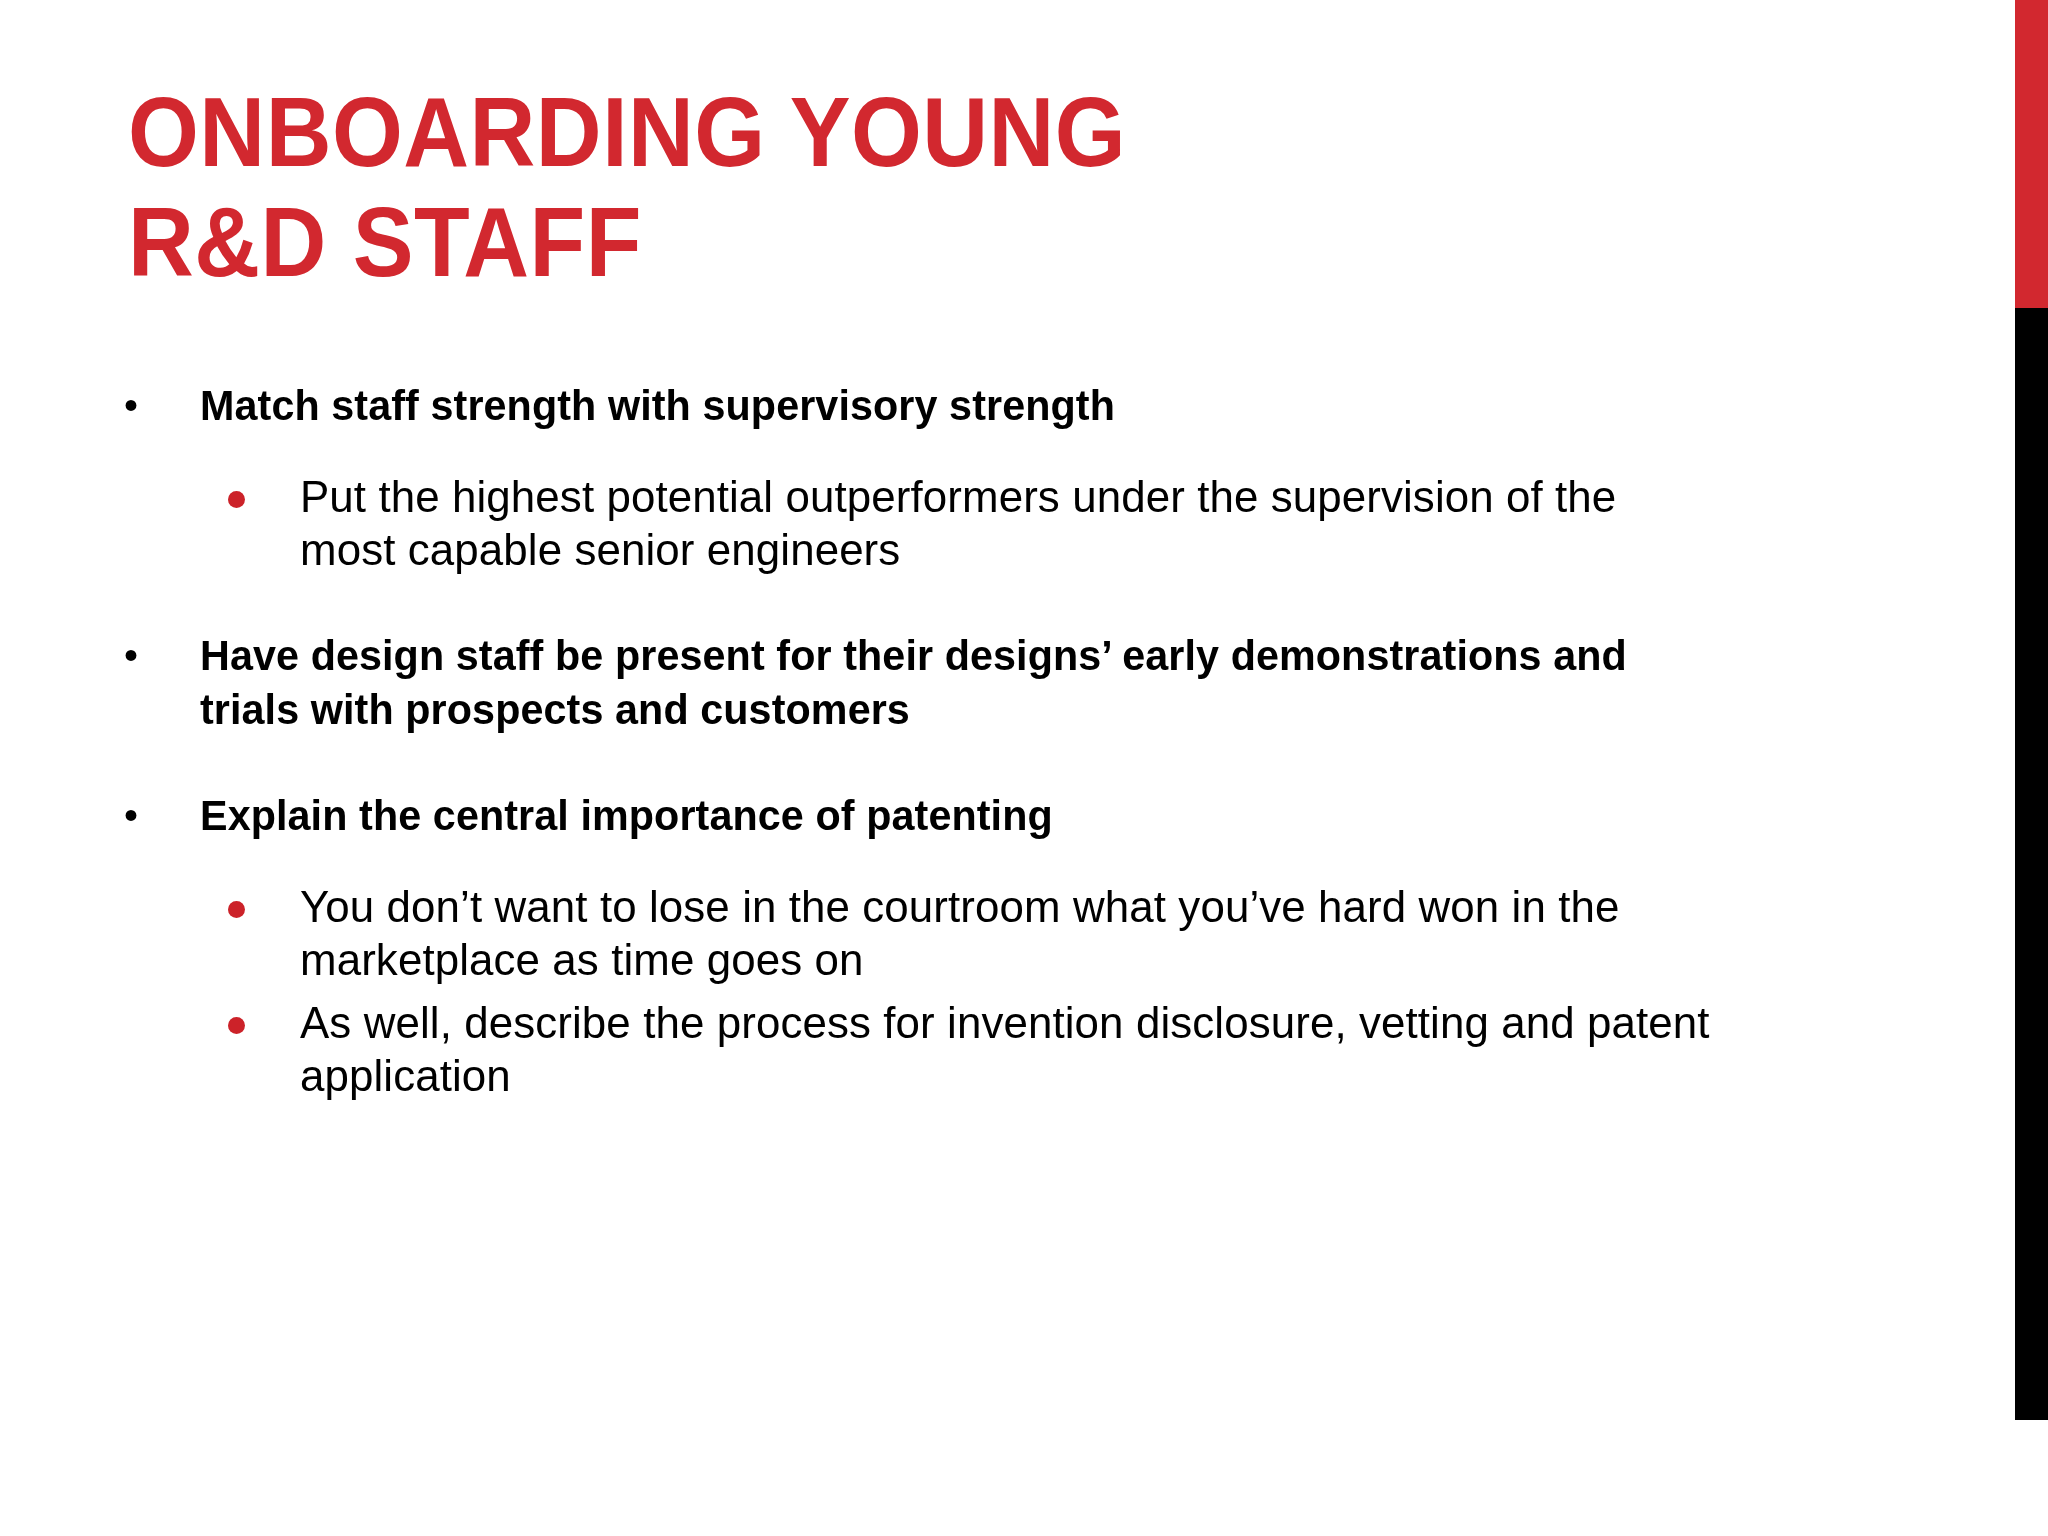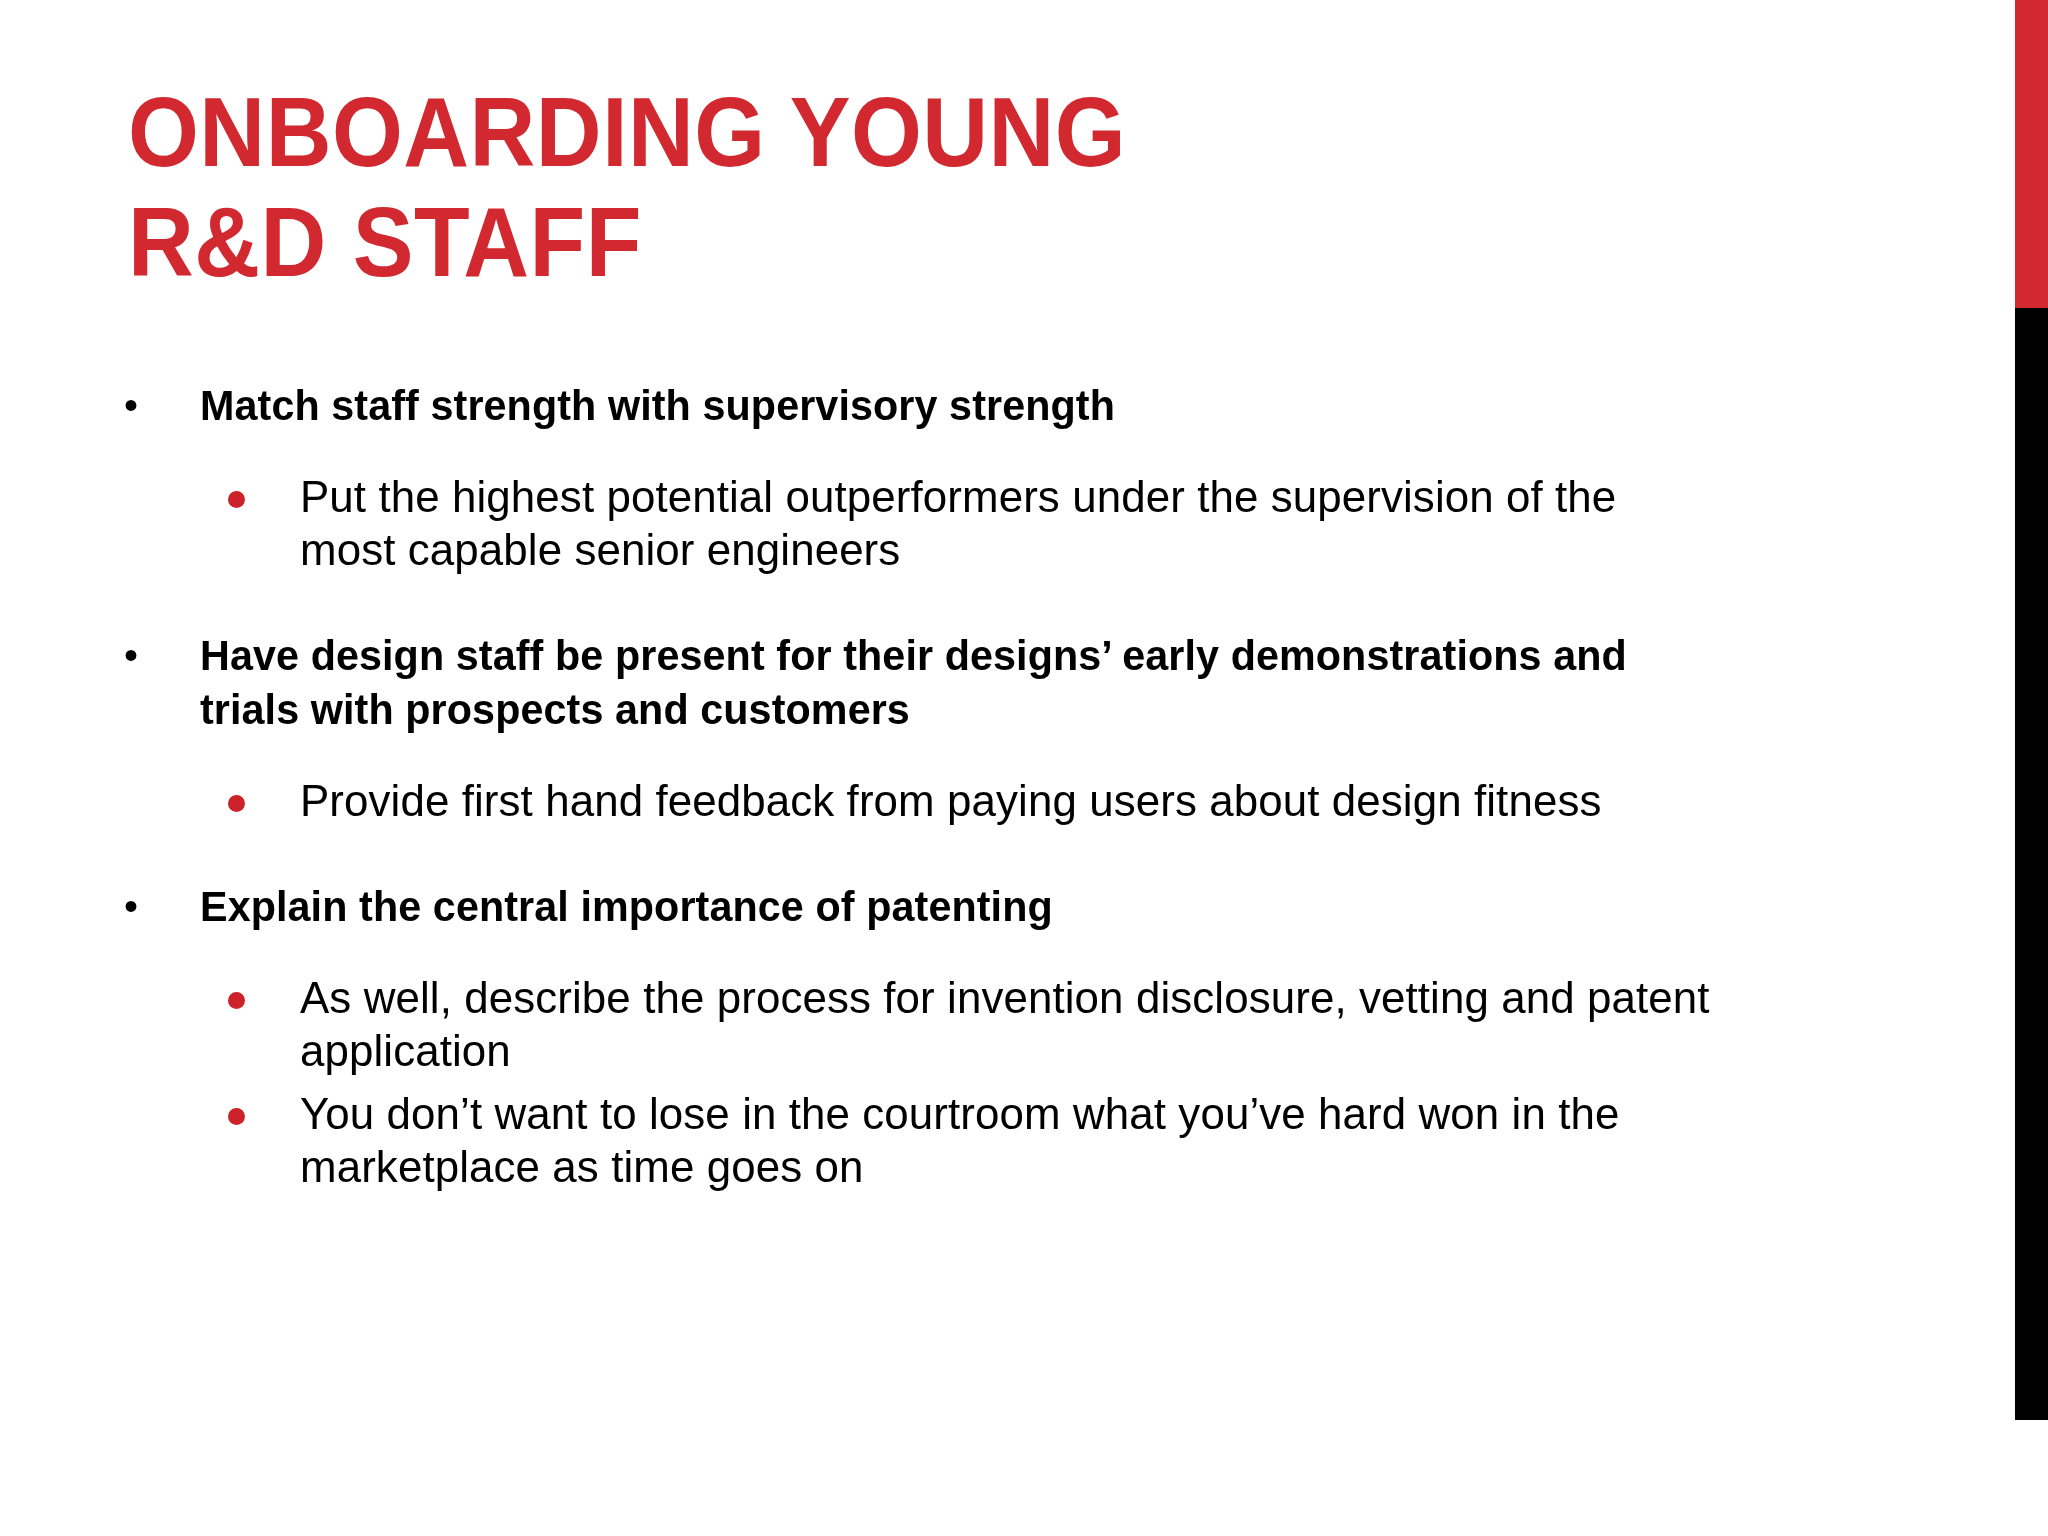--- a/index.html
+++ b/index.html
@@ -152,35 +152,31 @@
         <span class="bullet-dot" style="background: rgb(204, 34, 41);"></span>
         <span class="lvl2-text">Put the highest potential outperformers under the supervision of the most capable senior engineers</span>
       </div>
     </div>
 
     <div class="group">
       <div class="lvl1">
         <span class="bullet-glyph">•</span>
         <span class="lvl1-text">Have design staff be present for their designs’ early demonstrations and trials with prospects and customers</span>
       </div>
-      <div class="lvl2">
-        <span class="bullet-dot" style="background: rgb(204, 34, 41);"></span>
-        <span class="lvl2-text">Provide first hand feedback from paying users about design fitness</span>
-      </div>
     </div>
 
     <div class="group">
       <div class="lvl1">
         <span class="bullet-glyph">•</span>
         <span class="lvl1-text">Explain the central importance of patenting</span>
       </div>
       <div class="lvl2">
         <span class="bullet-dot" style="background: rgb(204, 34, 41);"></span>
-        <span class="lvl2-text">As well, describe the process for invention disclosure, vetting and patent application</span>
+        <span class="lvl2-text">You don’t want to lose in the courtroom what you’ve hard won in the marketplace as time goes on</span>
       </div>
       <div class="lvl2">
         <span class="bullet-dot" style="background: rgb(204, 34, 41);"></span>
-        <span class="lvl2-text">You don’t want to lose in the courtroom what you’ve hard won in the marketplace as time goes on</span>
+        <span class="lvl2-text">As well, describe the process for invention disclosure, vetting and patent application</span>
       </div>
     </div>
 
   </div>
 </div>
 
 </body></html>

